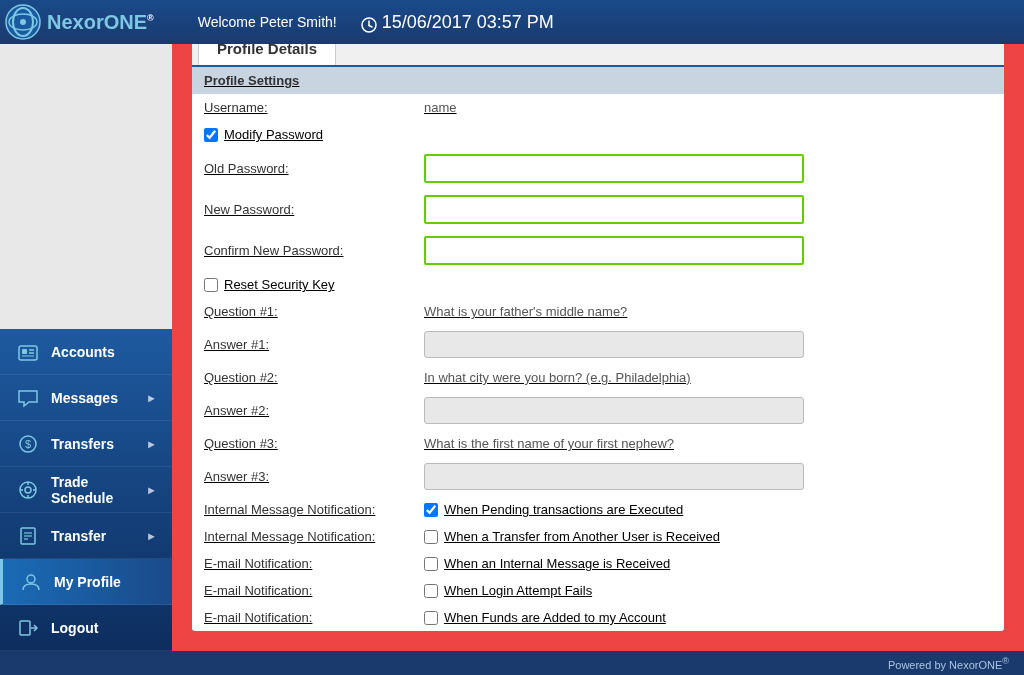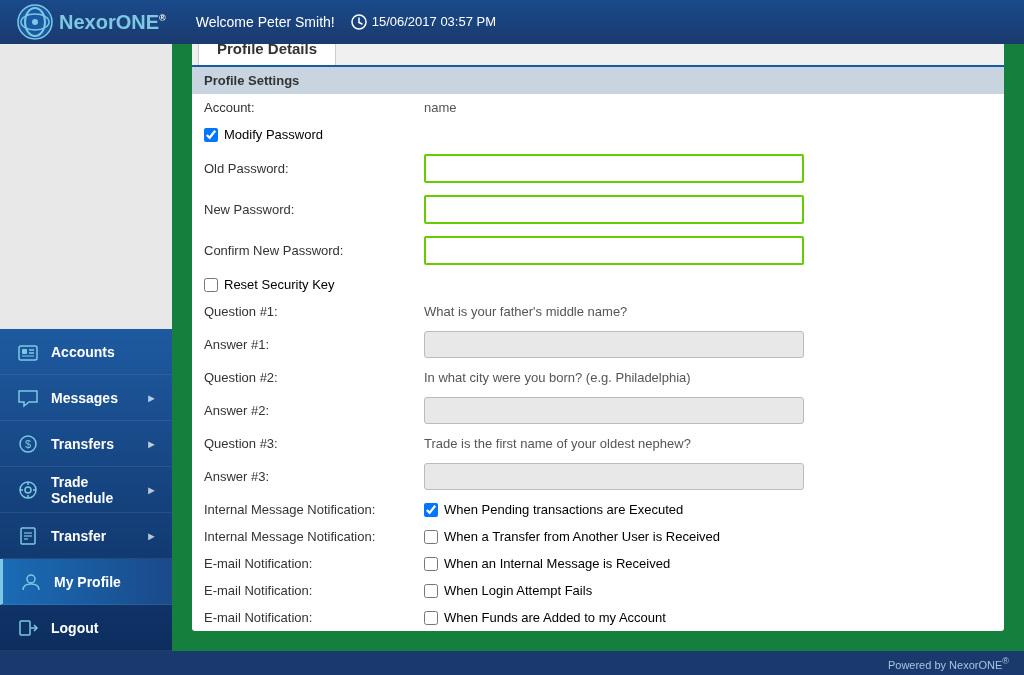--- a/index.html
+++ b/index.html
@@ -4,21 +4,21 @@
   <style>
     * { box-sizing: border-box; margin: 0; padding: 0; }
     body { font-family: Arial, sans-serif; font-size: 13px; background: #e8e8e8; display: flex; flex-direction: column; height: 675px; overflow: hidden; }
 
     
     .header {
       background: linear-gradient(180deg, #1a4a8a 0%, #1a3a6e 100%);
       height: 44px;
       display: flex;
       align-items: center;
-      padding: 0 17px;
+      padding: 0 5px;
       color: white;
       flex-shrink: 0;
     }
     .header-logo {
       display: flex;
       align-items: center;
       margin-right: 30px;
     }
     .logo-icon {
       width: 36px;
@@ -29,27 +29,28 @@
       font-size: 20px;
       font-weight: bold;
       color: white;
     }
     .logo-text span { color: #7ec8e3; }
     .header-welcome {
       font-size: 14px;
       color: white;
       display: flex;
       align-items: center;
-      gap: 16px;
+      gap: 24px;
+      margin-left: 14px;
     }
     .header-time {
       display: flex;
-      align-items: flex-start;
+      align-items: flex-end;
       gap: 5px;
-      font-size: 13px;
+      font-size: 18px;
     }
 
     
     .layout {
       display: flex;
       flex: 1;
       overflow: hidden;
       align-items: flex-end;
     }
 
@@ -94,21 +95,22 @@
     .sidebar-arrow {
       font-size: 11px;
       color: rgba(255,255,255,0.7);
     }
 
     
     .main-content {
       flex: 1;
       padding: 20px;
       overflow-y: auto;
-      background: #15803d;
+      background: #ef4444;
+      text-decoration: underline;
     }
 
     
     .card {
       background: white;
       border-radius: 3px;
       overflow: hidden;
     }
     .card-header {
       background: #f0f0f0;
@@ -345,21 +347,21 @@
       </div>
       <div class="card-body">
         <table class="form-table">
 
           <tbody>
               <tr>
             <td colspan="2" class="section-header">Profile Settings</td>
           </tr>
 
           <tr>
-            <td class="field-label">Account:</td>
+            <td class="field-label">Username:</td>
             <td class="field-value">name</td>
           </tr>
 
           <tr class="modify-password-row">
             <td colspan="2">
               <div class="checkbox-row">
                 <input type="checkbox" checked="" id="modifyPwd" style="">
                 <label for="modifyPwd">Modify Password</label>
               </div>
             </td>
@@ -414,21 +416,21 @@
 
           <tr>
             <td class="field-label">Answer #2:</td>
             <td>
               <input type="text" class="form-input form-input-disabled" style="width: 380px; background: rgb(232, 232, 232);" disabled="">
             </td>
           </tr>
 
           <tr>
             <td class="field-label">Question #3:</td>
-            <td class="question-text">Trade is the first name of your oldest nephew?</td>
+            <td class="question-text">What is the first name of your first nephew?</td>
           </tr>
 
           <tr>
             <td class="field-label">Answer #3:</td>
             <td>
               <input type="text" class="form-input form-input-disabled" style="width: 380px; background: rgb(232, 232, 232);" disabled="">
             </td>
           </tr>
 
           <tr>

